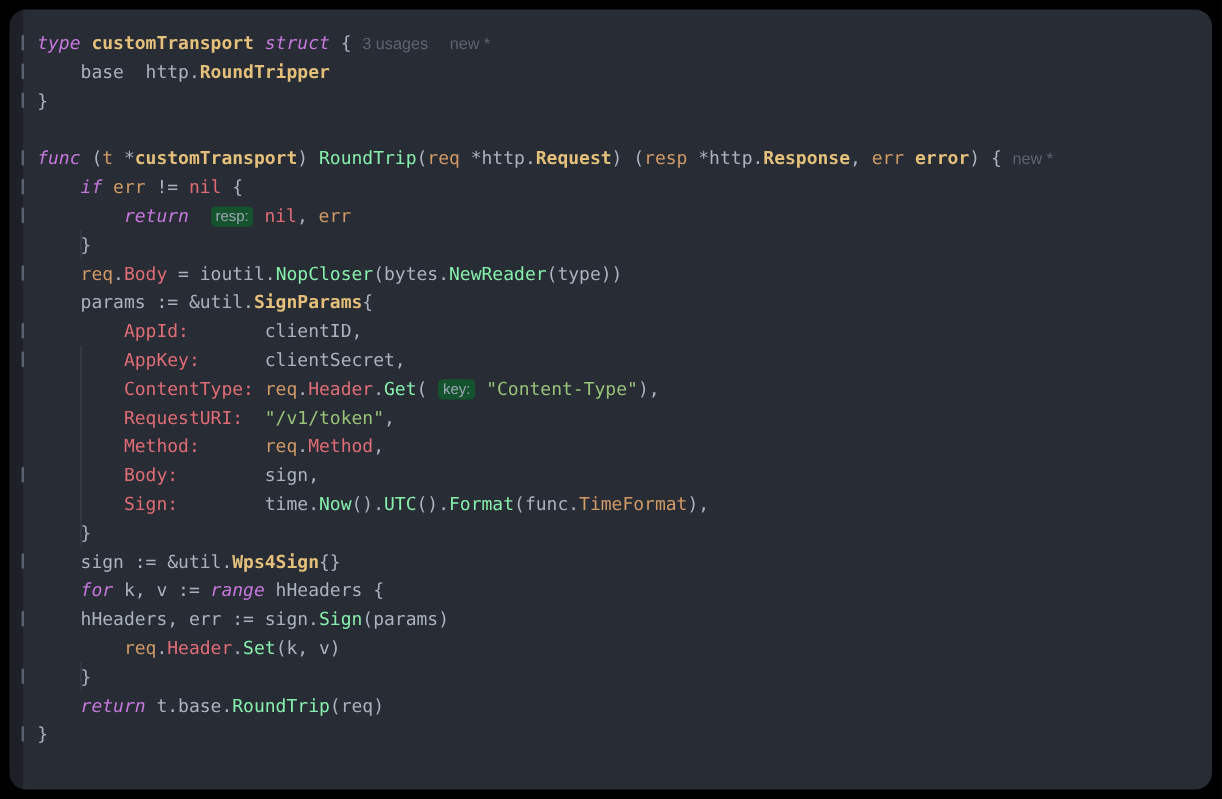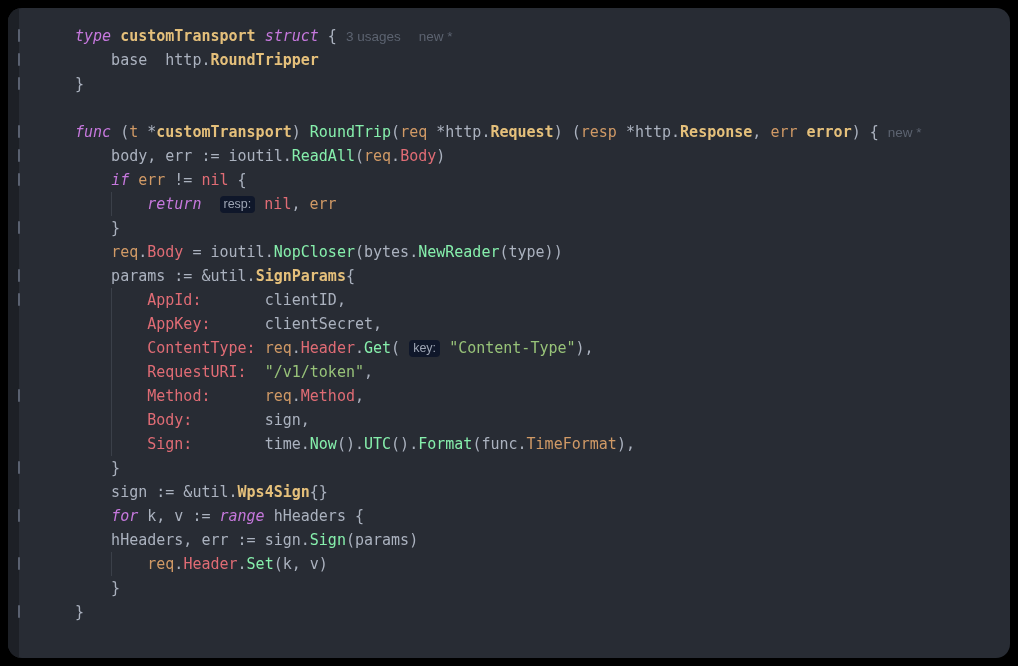--- a/index.html
+++ b/index.html
@@ -13,72 +13,72 @@
     background:#1d2026;
   }
   .gutter-tick{
     position:absolute;left:10px;width:2px;height:13px;
     background:#5a6170;border-radius:1px;
   }
   .code-area{
     position:absolute;left:11px;top:0;right:0;bottom:0;
     padding:16px 4px 8px 12px;
     font-family:"DejaVu Sans Mono","Liberation Mono",monospace;
-    font-size:15px;line-height:24px;color:#abb2bf;margin-left:44px;
+    font-size:15px;line-height:24px;color:#abb2bf;
   }
   .code-line{white-space:pre;height:24px;}
   .df{color:#abb2bf;}
   .kw{color:#c678dd;font-style:italic;}
   .ty{color:#e5c07b;font-weight:bold;}
   .fn{color:#86efac;}
   .fd{color:#e06c75;}
   .pm{color:#d19a66;}
   .st{color:#98c379;}
   .hi{
     color:#5c6370;font-family:"Liberation Sans",sans-serif;
     font-size:13.5px;font-style:normal;
   }
   .ch{
-    display:inline-block;background:#0f172a;color:#9da5b4;
+    display:inline-block;background:#14532d;color:#9da5b4;
     font-family:"Liberation Sans",sans-serif;font-size:12.5px;
     line-height:17px;border-radius:4px;padding:0 4px;
     vertical-align:baseline;position:relative;top:-1px;
   }
   .indent-guide{position:absolute;width:1px;background:#3b4049;}
 </style>
 </head>
 <body>
 
 <div class="window">
   <div class="gutter-strip" id="gutter"></div>
   <div class="code-area" id="code">
       <div class="code-line"><span class="kw">type</span><span class="df"> </span><span class="ty">customTransport</span><span class="df"> </span><span class="kw">struct</span><span class="df"> { </span><span class="hi">3 usages</span><span class="df">  </span><span class="hi">new *</span></div>
       <div class="code-line"><span class="df">    base  http.</span><span class="ty">RoundTripper</span></div>
       <div class="code-line"><span class="df">}</span></div>
       <div class="code-line"></div>
       <div class="code-line"><span class="kw">func</span><span class="df"> (</span><span class="pm">t</span><span class="df"> *</span><span class="ty">customTransport</span><span class="df">) </span><span class="fn">RoundTrip</span><span class="df">(</span><span class="pm">req</span><span class="df"> *http.</span><span class="ty">Request</span><span class="df">) (</span><span class="pm">resp</span><span class="df"> *http.</span><span class="ty">Response</span><span class="df">, </span><span class="pm">err</span><span class="df"> </span><span class="ty">error</span><span class="df">) { </span><span class="hi">new *</span></div>
-      <div class="code-line"><span class="df">    body, err := ioutil.</span><span class="fn">ReadAll</span><span class="df">(</span><span class="pm">req</span><span class="df">.</span><span class="fd">Body</span><span class="df">)</span></div>
       <div class="code-line"><span class="df">    </span><span class="kw">if</span><span class="df"> </span><span class="pm">err</span><span class="df"> != </span><span class="fd">nil</span><span class="df"> {</span></div>
       <div class="code-line"><span class="df">        </span><span class="kw">return</span><span class="df">  </span><span class="ch">resp:</span><span class="df"> </span><span class="fd">nil</span><span class="df">, </span><span class="pm">err</span></div>
       <div class="code-line"><span class="df">    }</span></div>
       <div class="code-line"><span class="df">    </span><span class="pm">req</span><span class="df">.</span><span class="fd">Body</span><span class="df"> = ioutil.</span><span class="fn">NopCloser</span><span class="df">(bytes.</span><span class="fn">NewReader</span><span class="df">(type))</span></div>
       <div class="code-line"><span class="df">    params := &amp;util.</span><span class="ty">SignParams</span><span class="df">{</span></div>
       <div class="code-line"><span class="df">        </span><span class="fd">AppId:</span><span class="df">       clientID,</span></div>
       <div class="code-line"><span class="df">        </span><span class="fd">AppKey:</span><span class="df">      clientSecret,</span></div>
       <div class="code-line"><span class="df">        </span><span class="fd">ContentType:</span><span class="df"> </span><span class="pm">req</span><span class="df">.</span><span class="fd">Header</span><span class="df">.</span><span class="fn">Get</span><span class="df">( </span><span class="ch">key:</span><span class="df"> </span><span class="st">"Content-Type"</span><span class="df">),</span></div>
       <div class="code-line"><span class="df">        </span><span class="fd">RequestURI:</span><span class="df">  </span><span class="st">"/v1/token"</span><span class="df">,</span></div>
       <div class="code-line"><span class="df">        </span><span class="fd">Method:</span><span class="df">      </span><span class="pm">req</span><span class="df">.</span><span class="fd">Method</span><span class="df">,</span></div>
       <div class="code-line"><span class="df">        </span><span class="fd">Body:</span><span class="df">        sign,</span></div>
       <div class="code-line"><span class="df">        </span><span class="fd">Sign:</span><span class="df">        time.</span><span class="fn">Now</span><span class="df">().</span><span class="fn">UTC</span><span class="df">().</span><span class="fn">Format</span><span class="df">(func.</span><span class="pm">TimeFormat</span><span class="df">),</span></div>
       <div class="code-line"><span class="df">    }</span></div>
       <div class="code-line"><span class="df">    sign := &amp;util.</span><span class="ty">Wps4Sign</span><span class="df">{}</span></div>
       <div class="code-line"><span class="df">    </span><span class="kw">for</span><span class="df"> k, v := </span><span class="kw">range</span><span class="df"> hHeaders {</span></div>
       <div class="code-line"><span class="df">    hHeaders, err := sign.</span><span class="fn">Sign</span><span class="df">(params)</span></div>
       <div class="code-line"><span class="df">        </span><span class="pm">req</span><span class="df">.</span><span class="fd">Header</span><span class="df">.</span><span class="fn">Set</span><span class="df">(k, v)</span></div>
       <div class="code-line"><span class="df">    }</span></div>
+      <div class="code-line"><span class="df">    </span><span class="kw">return</span><span class="df"> t.base.</span><span class="fn">RoundTrip</span><span class="df">(req)</span></div>
       <div class="code-line"><span class="df">}</span></div>
       <div class="indent-guide" style="left: 48px; top: 184px; height: 24px;"></div>
       <div class="indent-guide" style="left: 48px; top: 280px; height: 168px;"></div>
       <div class="indent-guide" style="left: 48px; top: 544px; height: 24px;"></div>
     </div>
 <div class="gutter-tick" style="top: 21px;"></div>
     <div class="gutter-tick" style="top: 45px;"></div>
     <div class="gutter-tick" style="top: 69px;"></div>
     <div class="gutter-tick" style="top: 117px;"></div>
     <div class="gutter-tick" style="top: 141px;"></div>

